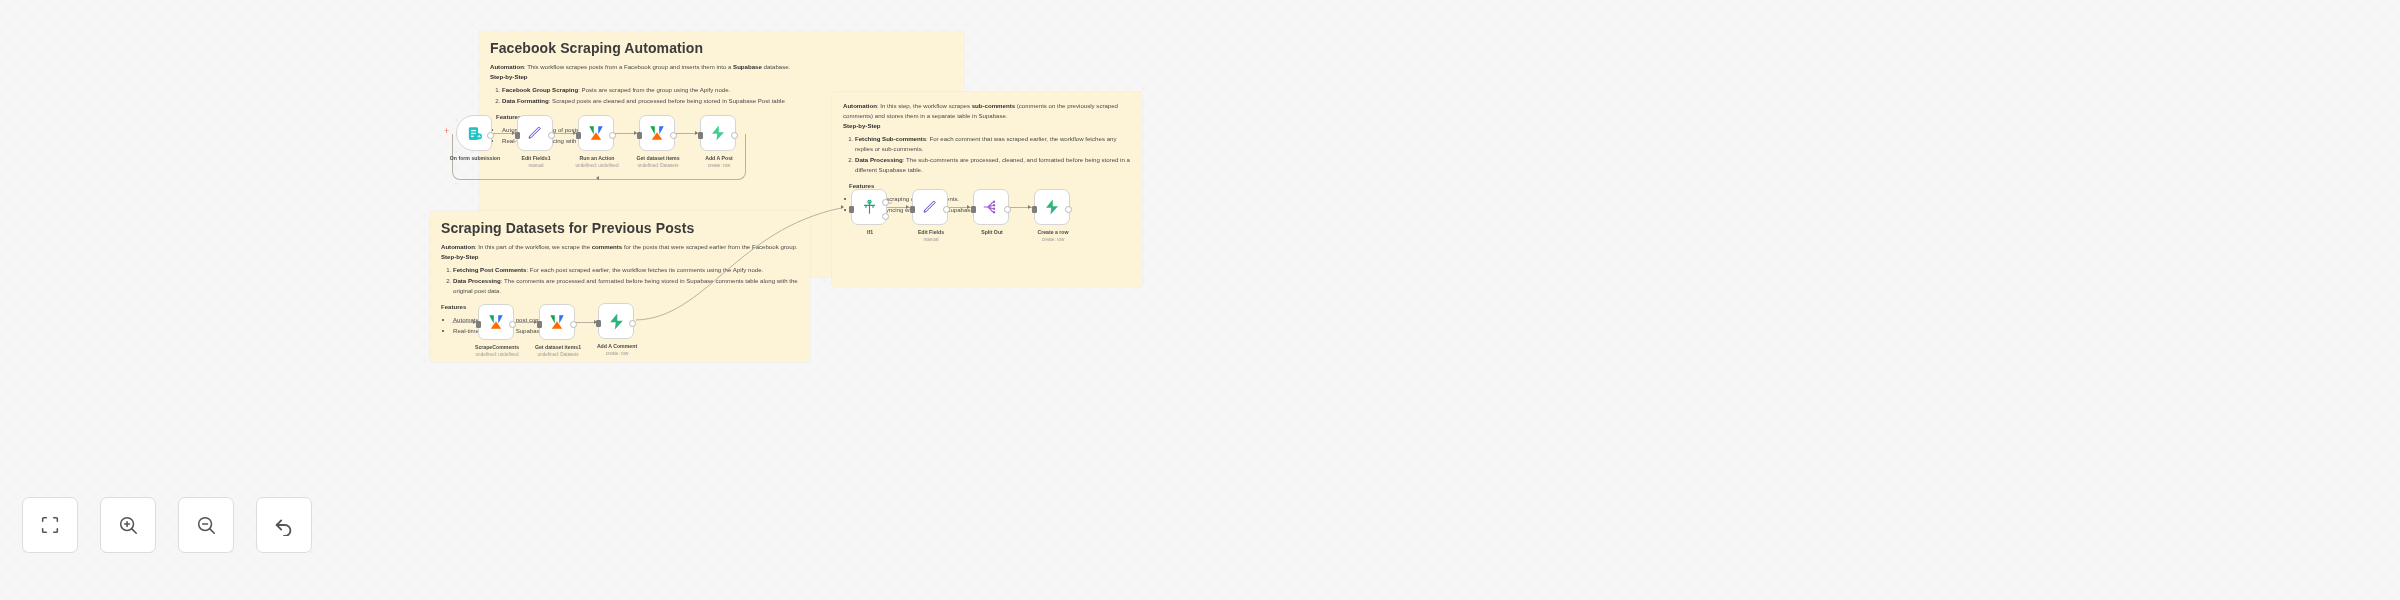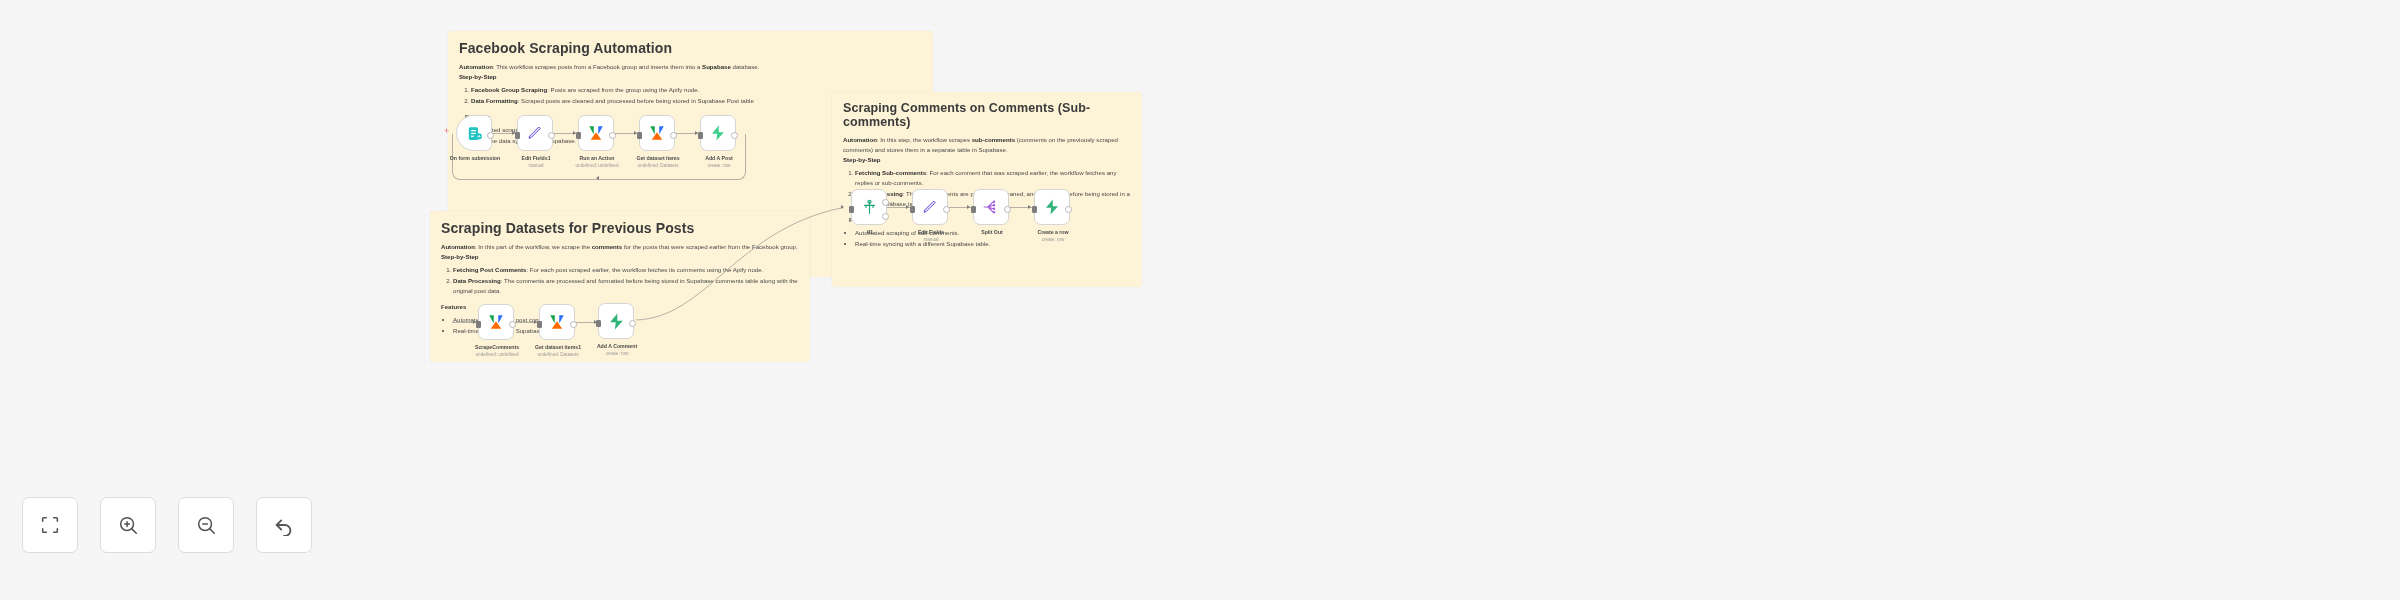--- a/index.html
+++ b/index.html
@@ -68,21 +68,21 @@
   .tbtn{width:54px;height:54px;background:#fff;border:1px solid #dcdcdc;
         border-radius:7px;display:flex;align-items:center;justify-content:center;
         cursor:pointer;}
   .tbtn svg{display:block;}
 </style>
 </head>
 <body>
 
 <div id="canvas">
 
-  <div class="note" id="note-fb" style="padding:9px 11px;box-sizing:border-box;">
+  <div class="note" id="note-fb" style="padding:9px 11px;box-sizing:border-box;margin-left:31px;">
     <div class="note-title">Facebook Scraping Automation</div>
     <div class="note-body">
       <p class="para"><b>Automation</b><span>: This workflow scrapes posts from a Facebook group and inserts them into a </span><b>Supabase</b><span> database.</span></p>
       <p class="para"><b>Step-by-Step</b></p>
       <ol>
         <li><b>Facebook Group Scraping</b><span>: Posts are scraped from the group using the Apify node.</span></li>
         <li><b>Data Formatting</b><span>: Scraped posts are cleaned and processed before being stored in Supabase Post table</span></li>
       </ol>
       <div class="feat">Features</div>
       <ul>
@@ -103,21 +103,20 @@
       </ol>
       <div class="feat" style="margin-left:0">Features</div>
       <ul>
         <li>Automated scraping of post comments.</li>
         <li>Real-time syncing with Supabase.</li>
       </ul>
     </div>
   </div>
 
   <div class="note" id="note-sub" style="padding:9px 11px;box-sizing:border-box;">
-    <div class="note-title" style="font-size:12.5px">Scraping Comments on Comments (Sub-comments)</div>
     <div class="note-body">
       <p class="para"><b>Automation</b><span>: In this step, the workflow scrapes </span><b>sub-comments</b><span> (comments on the previously scraped comments) and stores them in a separate table in Supabase.</span></p>
       <p class="para"><b>Step-by-Step</b></p>
       <ol>
         <li><b>Fetching Sub-comments</b><span>: For each comment that was scraped earlier, the workflow fetches any replies or sub-comments.</span></li>
         <li><b>Data Processing</b><span>: The sub-comments are processed, cleaned, and formatted before being stored in a different Supabase table.</span></li>
       </ol>
       <div class="feat">Features</div>
       <ul>
         <li>Automated scraping of sub-comments.</li>

